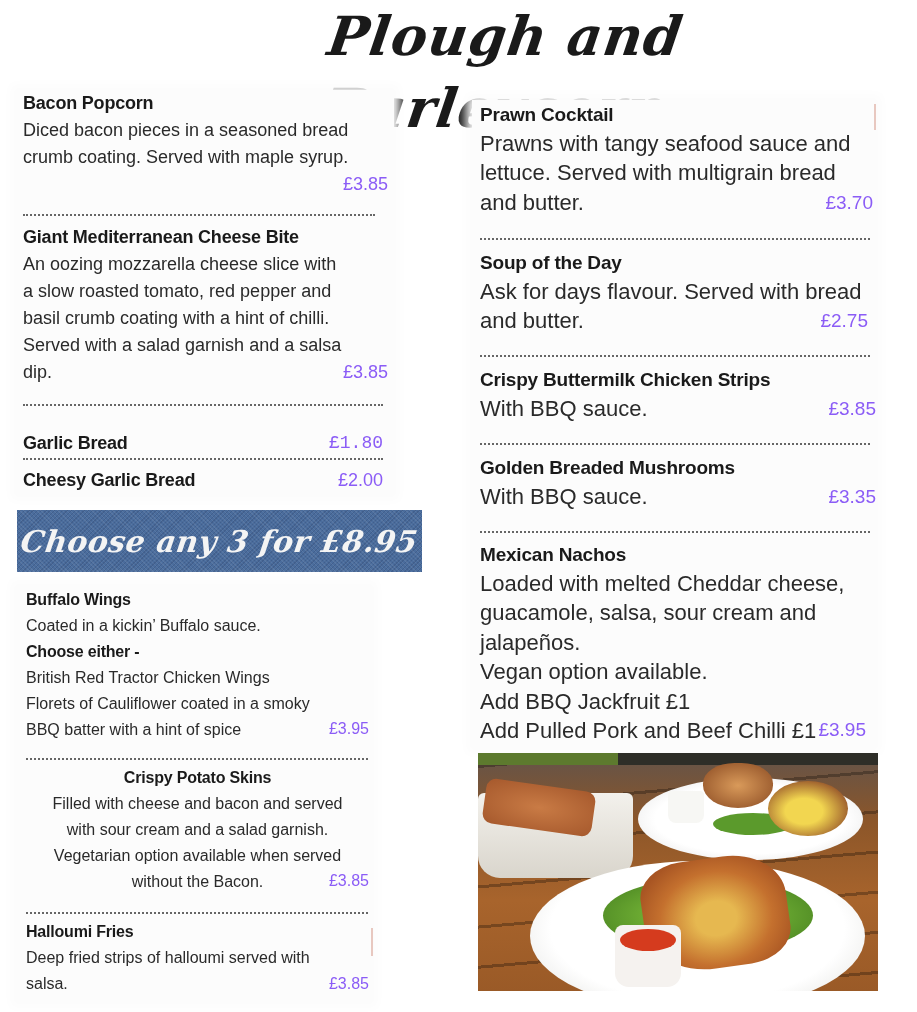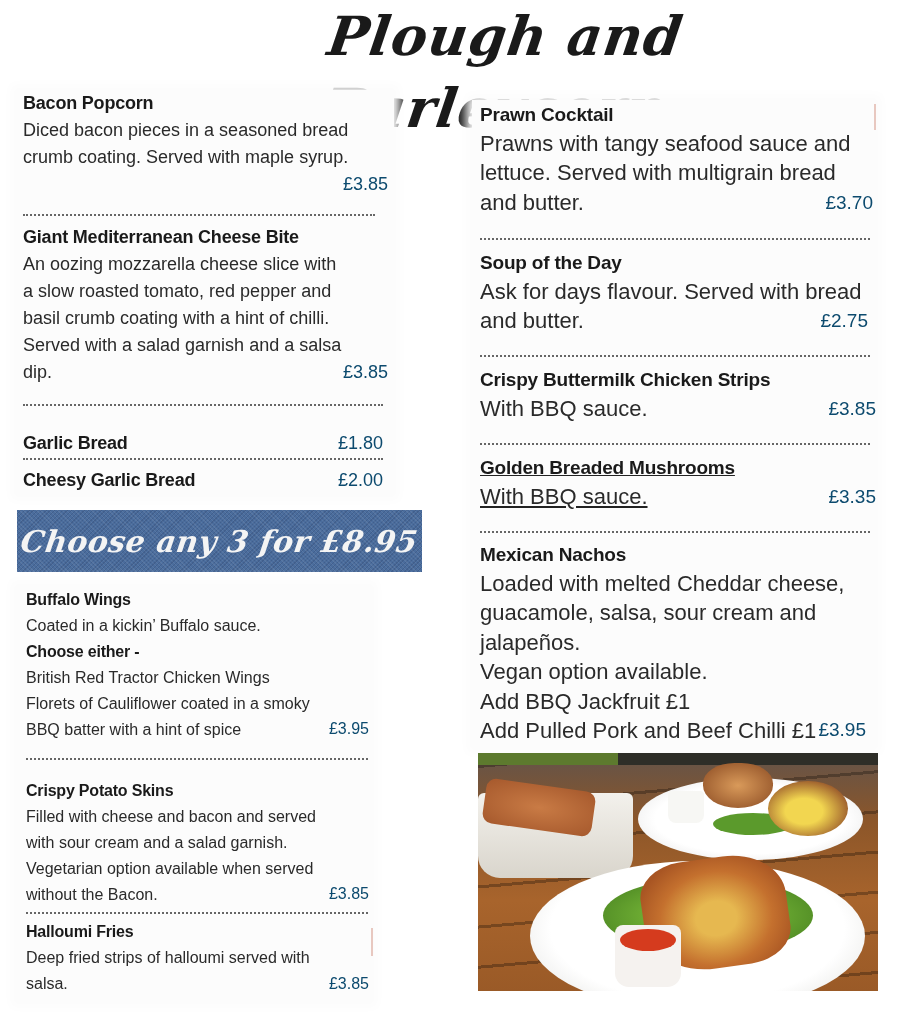--- a/index.html
+++ b/index.html
@@ -22,21 +22,21 @@
     position: absolute; background: #fcfcfc;
     box-shadow: 0 0 10px 6px #fcfcfc;
   }
   .col-left-top { left: 16px; top: 90px; width: 378px; height: 405px; }
   .col-left-bottom { left: 16px; top: 586px; width: 356px; height: 416px; }
   .col-right { left: 472px; top: 100px; width: 404px; height: 648px; }
 
   .item { position: absolute; }
   .item-name { font-size: 18px; font-weight: bold; color: #1a1a1a; line-height: 27px; letter-spacing: -0.2px; }
   .item-desc { font-size: 18px; color: #2a2a2a; line-height: 27px; white-space: pre-line; }
-  .price { position: absolute; right: 0; font-size: 18px; color: #0c4a6e; line-height: 27px; }
+  .price { position: absolute; right: 0; font-size: 18px; color: #8b5cf6; line-height: 27px; }
 
   .sm .item-name { font-size: 16px; line-height: 26px; }
   .sm .item-desc { font-size: 16px; line-height: 26px; }
   .sm .price { font-size: 16px; line-height: 26px; }
 
   .rt .item-name { font-size: 19px; line-height: 29px; }
   .rt .item-desc { font-size: 22px; line-height: 29.4px; }
   .rt .price { font-size: 19px; line-height: 29px; }
 
   .dots {
@@ -120,21 +120,21 @@
 a slow roasted tomato, red pepper and
 basil crumb coating with a hint of chilli.
 Served with a salad garnish and a salsa
 dip.</div>
     <div class="price" style="top:135px;">£3.85</div>
   </div>
   <div class="dots" style="left:7px; top:314px; width:360px;"></div>
 
   <div class="item" style="left:7px; top:340px; width:360px;">
     <div class="item-name">Garlic Bread</div>
-    <div class="price" style="top:0;">£1.80</div>
+    <div class="price" style="top:0;font-family:Liberation Mono, monospace;">£1.80</div>
   </div>
   <div class="dots" style="left:7px; top:368px; width:360px;"></div>
 
   <div class="item" style="left:7px; top:377px; width:360px;">
     <div class="item-name">Cheesy Garlic Bread</div>
     <div class="price" style="top:0;">£2.00</div>
   </div>
 </div>
 
 <div class="banner">
@@ -146,21 +146,21 @@
     <div class="item-name">Buffalo Wings</div>
     <div class="item-desc">Coated in a kickin’ Buffalo sauce.</div>
     <div class="item-name">Choose either -</div>
     <div class="item-desc">British Red Tractor Chicken Wings
 Florets of Cauliflower coated in a smoky
 BBQ batter with a hint of spice</div>
     <div class="price" style="top:129px;">£3.95</div>
   </div>
   <div class="dots" style="left:10px; top:172px; width:342px;"></div>
 
-  <div class="item" style="left:10px; top:192px; width:343px;">
+  <div class="item" style="left:10px; top:179px; width:343px;text-align:center;">
     <div class="item-name">Crispy Potato Skins</div>
     <div class="item-desc">Filled with cheese and bacon and served
 with sour cream and a salad garnish.
 Vegetarian option available when served
 without the Bacon.</div>
     <div class="price" style="top:103px;">£3.85</div>
   </div>
   <div class="dots" style="left:10px; top:326px; width:342px;"></div>
 
   <div class="item" style="left:10px; top:333px; width:343px;">
@@ -190,21 +190,21 @@
   </div>
   <div class="dots" style="left:8px; top:255px; width:390px;"></div>
 
   <div class="item" style="left:8px; top:265px; width:396px;">
     <div class="item-name">Crispy Buttermilk Chicken Strips</div>
     <div class="item-desc">With BBQ sauce.</div>
     <div class="price" style="top:29px; right:0;">£3.85</div>
   </div>
   <div class="dots" style="left:8px; top:343px; width:390px;"></div>
 
-  <div class="item" style="left:8px; top:353px; width:396px;text-decoration:underline;">
+  <div class="item" style="left:8px; top:353px; width:396px;">
     <div class="item-name">Golden Breaded Mushrooms</div>
     <div class="item-desc">With BBQ sauce.</div>
     <div class="price" style="top:29px; right:0;">£3.35</div>
   </div>
   <div class="dots" style="left:8px; top:431px; width:390px;"></div>
 
   <div class="item" style="left:8px; top:440px; width:396px;">
     <div class="item-name">Mexican Nachos</div>
     <div class="item-desc">Loaded with melted Cheddar cheese,
 guacamole, salsa, sour cream and

